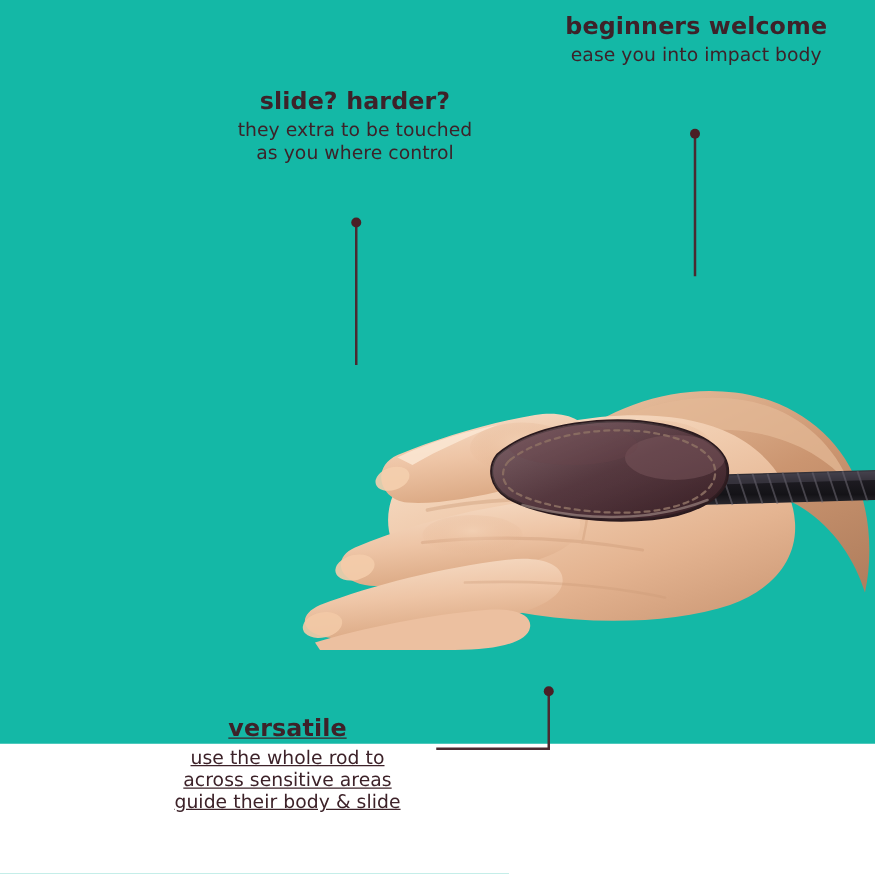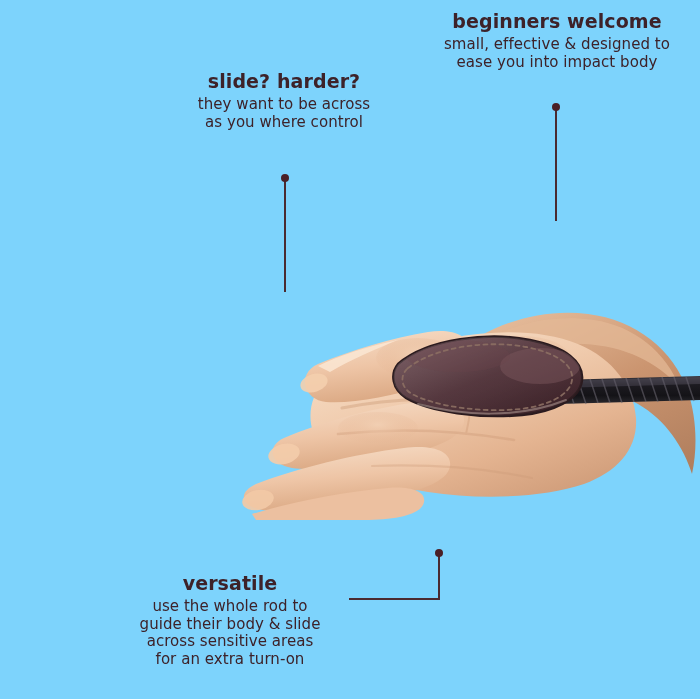--- a/index.html
+++ b/index.html
@@ -3,21 +3,21 @@
 <meta charset="utf-8">
 <style>
   html,body{margin:0;padding:0;}
   body{
     width:700px;height:699px;
     background:#ffffff;
     font-family:"DejaVu Sans","Liberation Sans",sans-serif;
     overflow:hidden;
     position:relative;
   }
-  #stage{position:absolute;inset:0;width:700px;height:699px;background:#7dd3fc;}
+  #stage{position:absolute;inset:0;width:700px;height:595px;background:#14b8a6;}
 
   
   .callout{position:absolute;text-align:center;color:#3d2229;}
   .callout .hd{
     font-weight:700;
     font-size:19px;
     line-height:22px;
     letter-spacing:0.1px;
     margin:0 0 4px 0;
     white-space:nowrap;
@@ -25,21 +25,21 @@
   .callout .bd{
     font-size:15px;
     line-height:17.5px;
     letter-spacing:0.05px;
     margin:0;
   }
   .callout .bd .ln{display:block;white-space:nowrap;}
 
   #c-beginners{left:432px;top:10px;width:250px;}
   #c-more{left:168px;top:70px;width:232px;}
-  #c-versatile{left:108px;top:572px;width:244px;}
+  #c-versatile{left:108px;top:572px;width:244px;text-decoration:underline;}
 
   
   .lead{position:absolute;}
   .lead .vline{position:absolute;width:1.6px;background:#4a2a30;}
   .lead .hline{position:absolute;height:1.6px;background:#4a2a30;}
   .lead .dot{
     position:absolute;width:8px;height:8px;border-radius:50%;
     background:#4a1f26;
   }
   #lead-beginners{left:0;top:0;width:700px;height:699px;pointer-events:none;}
@@ -209,36 +209,34 @@
 
   <div class="lead" id="lead-versatile">
     <div class="vline" style="left:438.2px;top:556px;height:44px;"></div>
     <div class="hline" style="left:349px;top:598px;width:91px;"></div>
     <div class="dot" style="left:435px;top:549px;"></div>
   </div>
 
   <div class="callout" id="c-beginners">
     <p class="hd">beginners welcome</p>
     <p class="bd">
-      <span class="ln">small, effective &amp; designed to</span>
       <span class="ln">ease you into impact body</span>
     </p>
   </div>
 
   <div class="callout" id="c-more">
     <p class="hd">slide? harder?</p>
     <p class="bd">
-      <span class="ln">they want to be across</span>
+      <span class="ln">they extra to be touched</span>
       <span class="ln">as you where control</span>
     </p>
   </div>
 
   <div class="callout" id="c-versatile">
     <p class="hd">versatile</p>
     <p class="bd">
       <span class="ln">use the whole rod to</span>
+      <span class="ln">across sensitive areas</span>
       <span class="ln">guide their body &amp; slide</span>
-      <span class="ln">across sensitive areas</span>
-      <span class="ln">for an extra turn-on</span>
     </p>
   </div>
 
 </div>
 
 </body></html>

